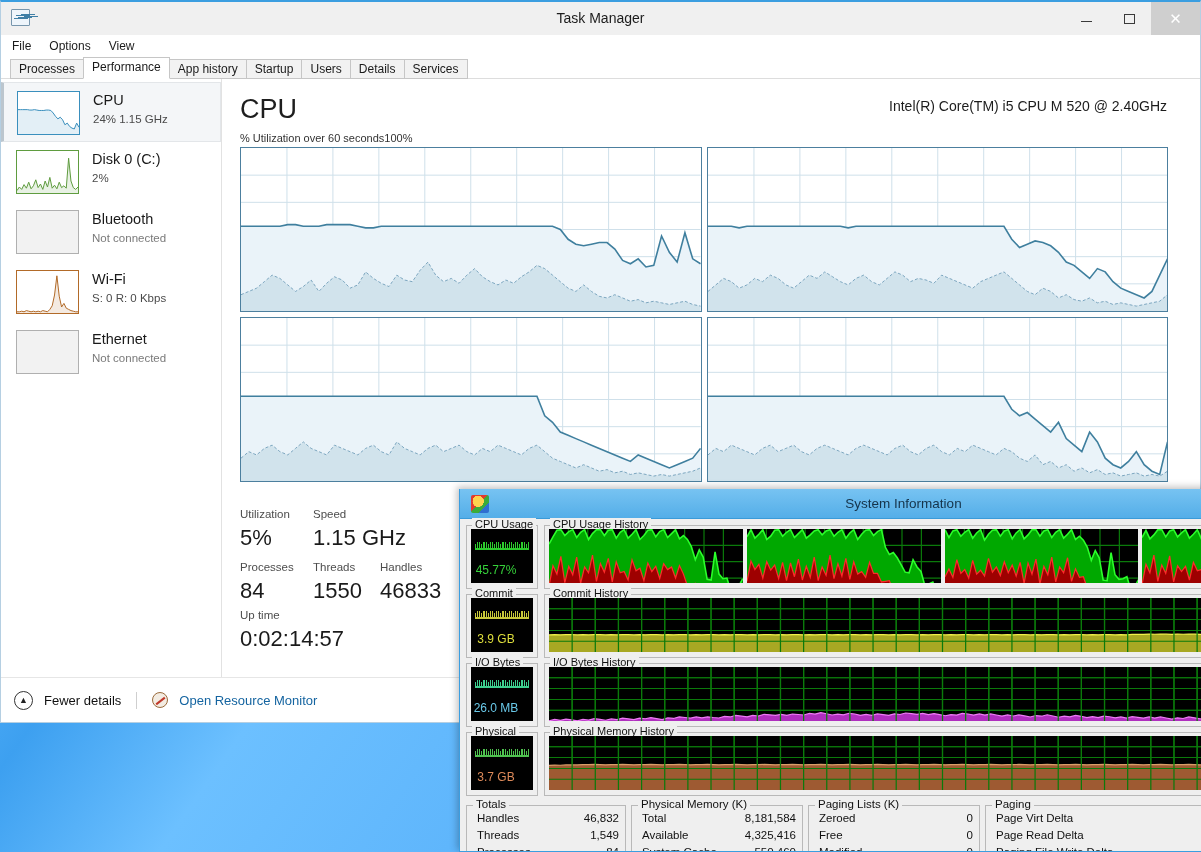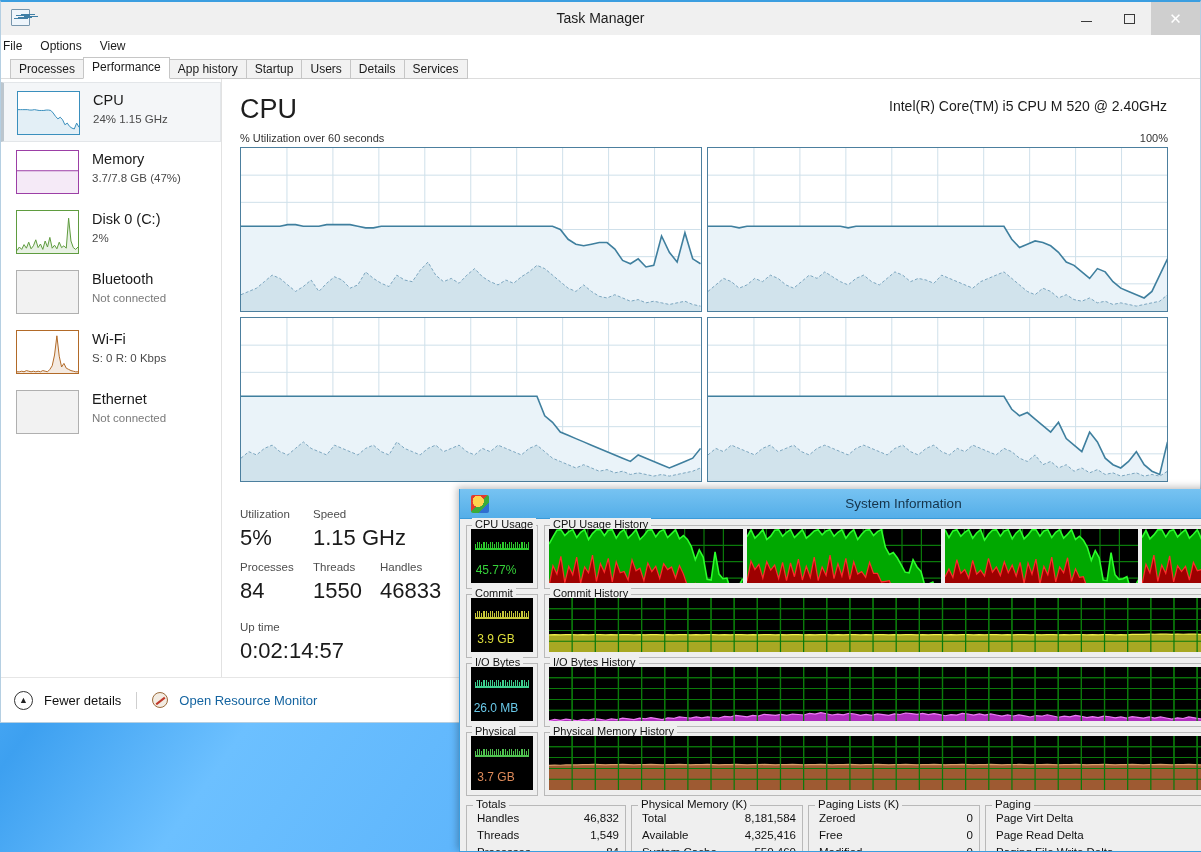--- a/index.html
+++ b/index.html
@@ -30,21 +30,21 @@
   .tm-title {
     text-align:center; line-height:33px; font-size:14px; color:#1c1c1c;
   }
   .tm-wctrls { position:absolute; right:0; top:0; height:33px; display:flex; }
   .tm-wbtn { width:43px; height:33px; display:flex; align-items:center; justify-content:center;
              font-size:13px; color:#3a3a3a; }
   .tm-wbtn.close { width:49px; background:#cfcfcf; color:#fff; font-size:15px; }
   .min-glyph { width:11px; height:1px; background:#3a3a3a; margin-top:6px; }
   .max-glyph { width:11px; height:10px; border:1px solid #3a3a3a; }
 
-  .tm-menubar { height:22px; padding-left:2px; display:flex; gap:18px; align-items:center;
+  .tm-menubar { height:22px; padding-left:11px; display:flex; gap:18px; align-items:center;
                 font-size:12px; color:#1b1b1b; background:#fff;}
   .tm-menu-item { cursor:default; }
 
   .tm-tabstrip { height:22px; position:relative; background:#fff; padding-left:9px;
                  display:flex; align-items:flex-end; }
   .tm-tabstrip::after{ content:""; position:absolute; left:0; right:0; bottom:0; height:1px; background:#ddd;}
   .tm-tab {
     font-size:12px; color:#1a1a1a; padding:2px 8px 3px; height:20px;
     border:1px solid #c6c6c6; background:#f2f2f2; margin-right:-1px; position:relative; z-index:1;
     line-height:14px;
@@ -61,21 +61,21 @@
   .side-thumb { width:63px; height:44px; border:1px solid #888; background:#fff; position:relative; overflow:hidden; flex:0 0 auto;}
   .side-text { padding-top:1px; }
   .side-name { font-size:14.5px; color:#1a1a1a; line-height:17px; }
   .side-sub  { font-size:11.5px; color:#4a4a4a; margin-top:3px; line-height:14px;}
   .side-sub.dim { color:#7a7a7a; }
 
   
   .tm-main { flex:1; padding:14px 32px 0 18px; position:relative; }
   .cpu-h1 { font-size:27px; color:#1e1e1e; font-weight:normal; line-height:32px; }
   .cpu-model { position:absolute; right:33px; top:19px; font-size:14px; color:#1c1c1c; }
-  .cpu-axis-row { display:flex; justify-content:space-between; align-items:flex-end;
+  .cpu-axis-row { display:flex; align-items:flex-end;
                   margin-top:7px; }
   .cpu-axis-l { font-size:11px; color:#333; }
   .cpu-axis-r { font-size:11px; color:#333; }
 
   .graph-grid { display:grid; grid-template-columns:1fr 1fr; gap:5px; margin-top:3px; }
   .gcell { height:165px; border:1px solid #4c7f9e; background:#fff; position:relative; overflow:hidden;}
   .gcell svg { display:block; width:100%; height:100%; }
 
   
   .stats-wrap { display:flex; margin-top:23px; }
@@ -184,30 +184,20 @@
 
     <div class="tm-sidebar">
       <div class="side-item selected">
         <div class="side-thumb" id="thumb0" style="border-color: rgb(58, 143, 189);"><svg viewBox="0 0 61 42" preserveAspectRatio="none" style="width:100%;height:100%">
               <path d="M0.00 17.64L2.35 17.64L4.69 17.64L7.04 17.64L9.38 17.64L11.73 18.06L14.08 18.06L16.42 17.64L18.77 18.06L21.12 18.48L23.46 18.48L25.81 18.48L28.15 18.06L30.50 18.06L32.85 18.48L35.19 21.00L37.54 24.36L39.88 26.88L42.23 25.20L44.58 27.72L46.92 32.76L49.27 31.08L51.62 34.44L53.96 36.12L56.31 36.96L58.65 31.08L61.00 35.28L61 42L0 42Z" fill="#3a8fbd" opacity="0.14"></path>
               <path d="M0.00 17.64L2.35 17.64L4.69 17.64L7.04 17.64L9.38 17.64L11.73 18.06L14.08 18.06L16.42 17.64L18.77 18.06L21.12 18.48L23.46 18.48L25.81 18.48L28.15 18.06L30.50 18.06L32.85 18.48L35.19 21.00L37.54 24.36L39.88 26.88L42.23 25.20L44.58 27.72L46.92 32.76L49.27 31.08L51.62 34.44L53.96 36.12L56.31 36.96L58.65 31.08L61.00 35.28" fill="none" stroke="#3a8fbd" stroke-width="1"></path>
             </svg></div>
         <div class="side-text">
           <div class="side-name">CPU</div>
           <div class="side-sub">24%  1.15 GHz</div>
-        </div>
-      </div>
-      <div class="side-item">
-        <div class="side-thumb" id="thumb1" style="border-color: rgb(156, 63, 166);"><svg viewBox="0 0 61 42" preserveAspectRatio="none" style="width:100%;height:100%">
-              <rect x="0" y="19.74" width="61" height="22.26" fill="#f5eaf7"></rect>
-              <line x1="0" y1="19.74" x2="61" y2="19.74" stroke="#9c3fa6" stroke-width="1"></line>
-            </svg></div>
-        <div class="side-text">
-          <div class="side-name">Memory</div>
-          <div class="side-sub">3.7/7.8 GB (47%)</div>
         </div>
       </div>
       <div class="side-item">
         <div class="side-thumb" id="thumb2" style="border-color: rgb(95, 156, 63);"><svg viewBox="0 0 61 42" preserveAspectRatio="none" style="width:100%;height:100%">
               <path d="M0.00 39.60L2.35 36.00L4.69 38.40L7.04 33.60L9.38 37.20L11.73 31.20L14.08 37.80L16.42 34.80L18.77 28.80L21.12 36.60L23.46 33.00L25.81 38.40L28.15 30.00L30.50 36.00L32.85 26.40L35.19 37.20L37.54 34.20L39.88 37.80L42.23 31.20L44.58 36.60L46.92 34.80L49.27 37.20L51.62 7.20L53.96 30.00L56.31 36.60L58.65 38.40L61.00 36.00L61 42L0 42Z" fill="#5f9c3f" opacity="0.14"></path>
               <path d="M0.00 39.60L2.35 36.00L4.69 38.40L7.04 33.60L9.38 37.20L11.73 31.20L14.08 37.80L16.42 34.80L18.77 28.80L21.12 36.60L23.46 33.00L25.81 38.40L28.15 30.00L30.50 36.00L32.85 26.40L35.19 37.20L37.54 34.20L39.88 37.80L42.23 31.20L44.58 36.60L46.92 34.80L49.27 37.20L51.62 7.20L53.96 30.00L56.31 36.60L58.65 38.40L61.00 36.00" fill="none" stroke="#5f9c3f" stroke-width="1"></path>
             </svg></div>
         <div class="side-text">
           <div class="side-name">Disk 0 (C:)</div>
           <div class="side-sub">2%</div>
@@ -357,21 +347,21 @@
             </div>
             <div class="sfield sp-w2">
               <div class="slabel">Threads</div>
               <div class="sval">1550</div>
             </div>
             <div class="sfield sp-w3">
               <div class="slabel">Handles</div>
               <div class="sval">46833</div>
             </div>
           </div>
-          <div class="srow" style="margin-top:12px;">
+          <div class="srow" style="margin-top:0;">
             <div class="sfield">
               <div class="slabel">Up time</div>
               <div class="sval">0:02:14:57</div>
             </div>
           </div>
         </div>
 
         <div class="stats-right">
           <div>Ma</div>
           <div>Soc</div>

